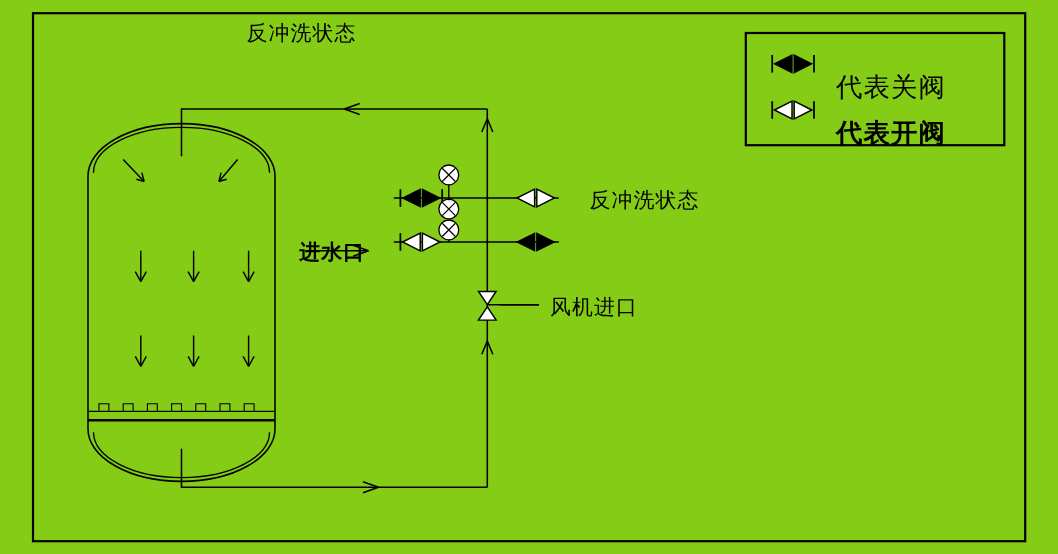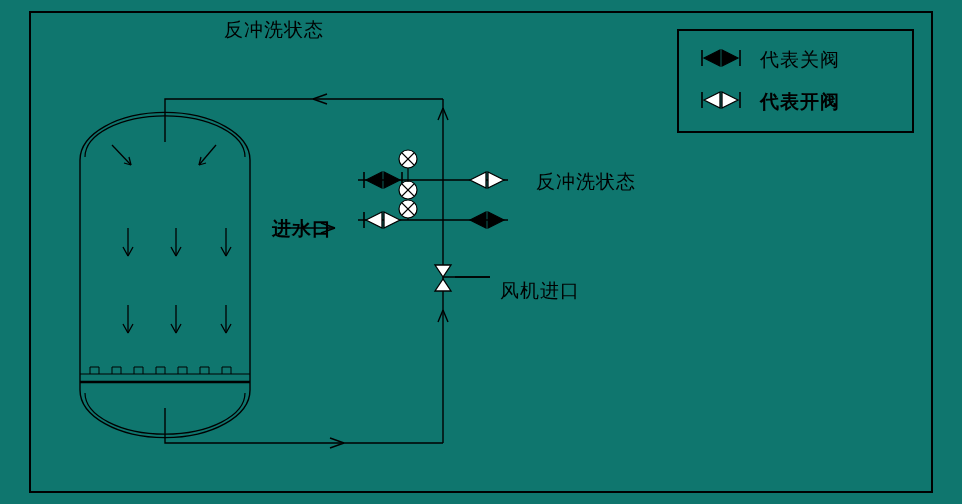--- a/index.html
+++ b/index.html
@@ -7,42 +7,43 @@
     padding: 0;
     background: #ffffff;
   }
   body {
     font-family: "Liberation Sans", sans-serif;
   }
   #stage {
     position: relative;
     width: 962px;
     height: 504px;
-    background: #0f766e;
+    background: #84cc16;
     overflow: hidden;
   }
   #stage svg {
     position: absolute;
     left: 0;
     top: 0;
   }
   .lbl {
     position: absolute;
     font-family: "DejaVu Sans", "Liberation Sans", sans-serif;
     font-size: 19px;
     color: #000000;
     white-space: nowrap;
     font-weight: 500;
     letter-spacing: 1px;
   }
   .lbl-title {
     font-size: 19px;
   }
   .lbl-legend {
-    font-size: 19px;
+    font-size: 24px;
+    margin-top: 16px;
   }
 </style>
 </head>
 <body>
 
 <div id="stage">
 
   <svg width="962" height="504" viewBox="0 0 962 504">
 
     <rect x="30" y="12" width="902" height="480" fill="none" stroke="#000000" stroke-width="2"></rect>
@@ -184,19 +185,19 @@
       <line x1="740" y1="92" x2="740" y2="108" stroke="#000000" stroke-width="1.6"></line>
     </g>
   </svg>
 
   <div class="lbl lbl-title" style="left:224px; top:17px;">反冲洗状态</div>
 
   <div class="lbl" style="left:272px; top:216px;font-weight:bold;">进水口</div>
 
   <div class="lbl" style="left:536px; top:169px;">反冲洗状态</div>
 
-  <div class="lbl" style="left:500px; top:278px;">风机进口</div>
+  <div class="lbl" style="left:500px; top:266px;">风机进口</div>
 
   <div class="lbl lbl-legend" style="left:760px; top:47px;">代表关阀</div>
 
   <div class="lbl lbl-legend" style="left:760px; top:89px;font-weight:bold;">代表开阀</div>
 
 </div>
 
 </body></html>

